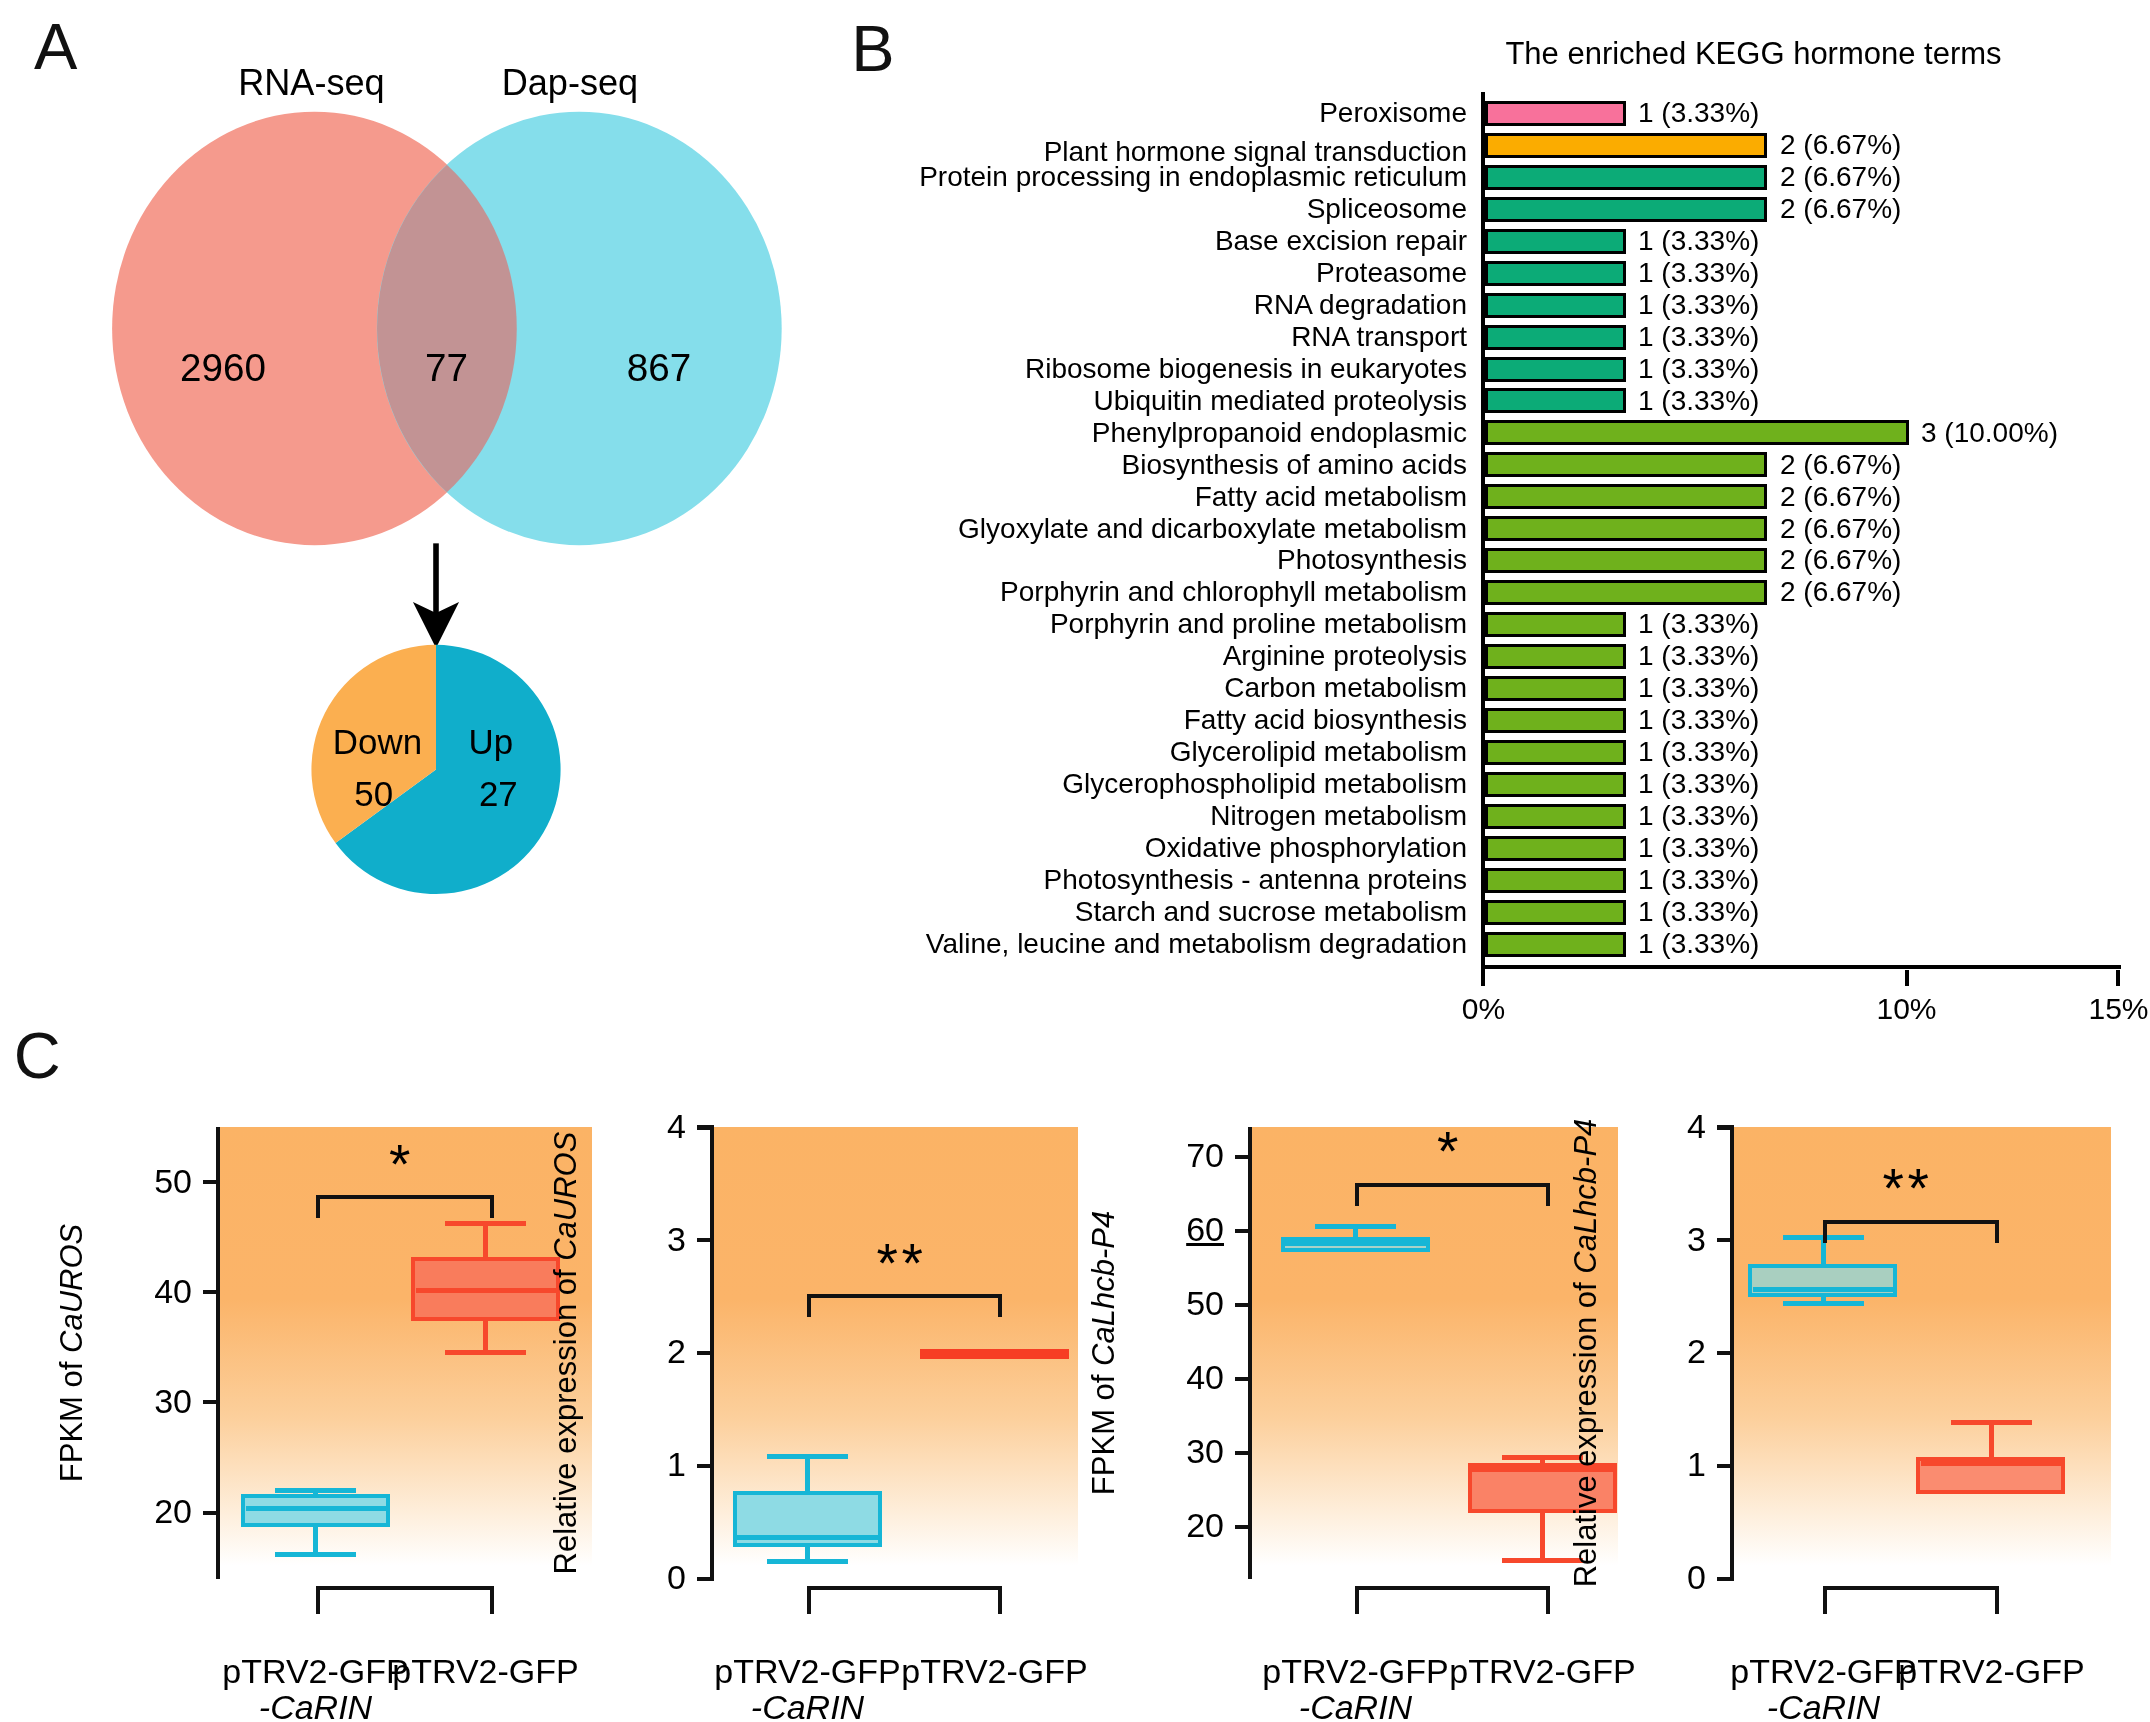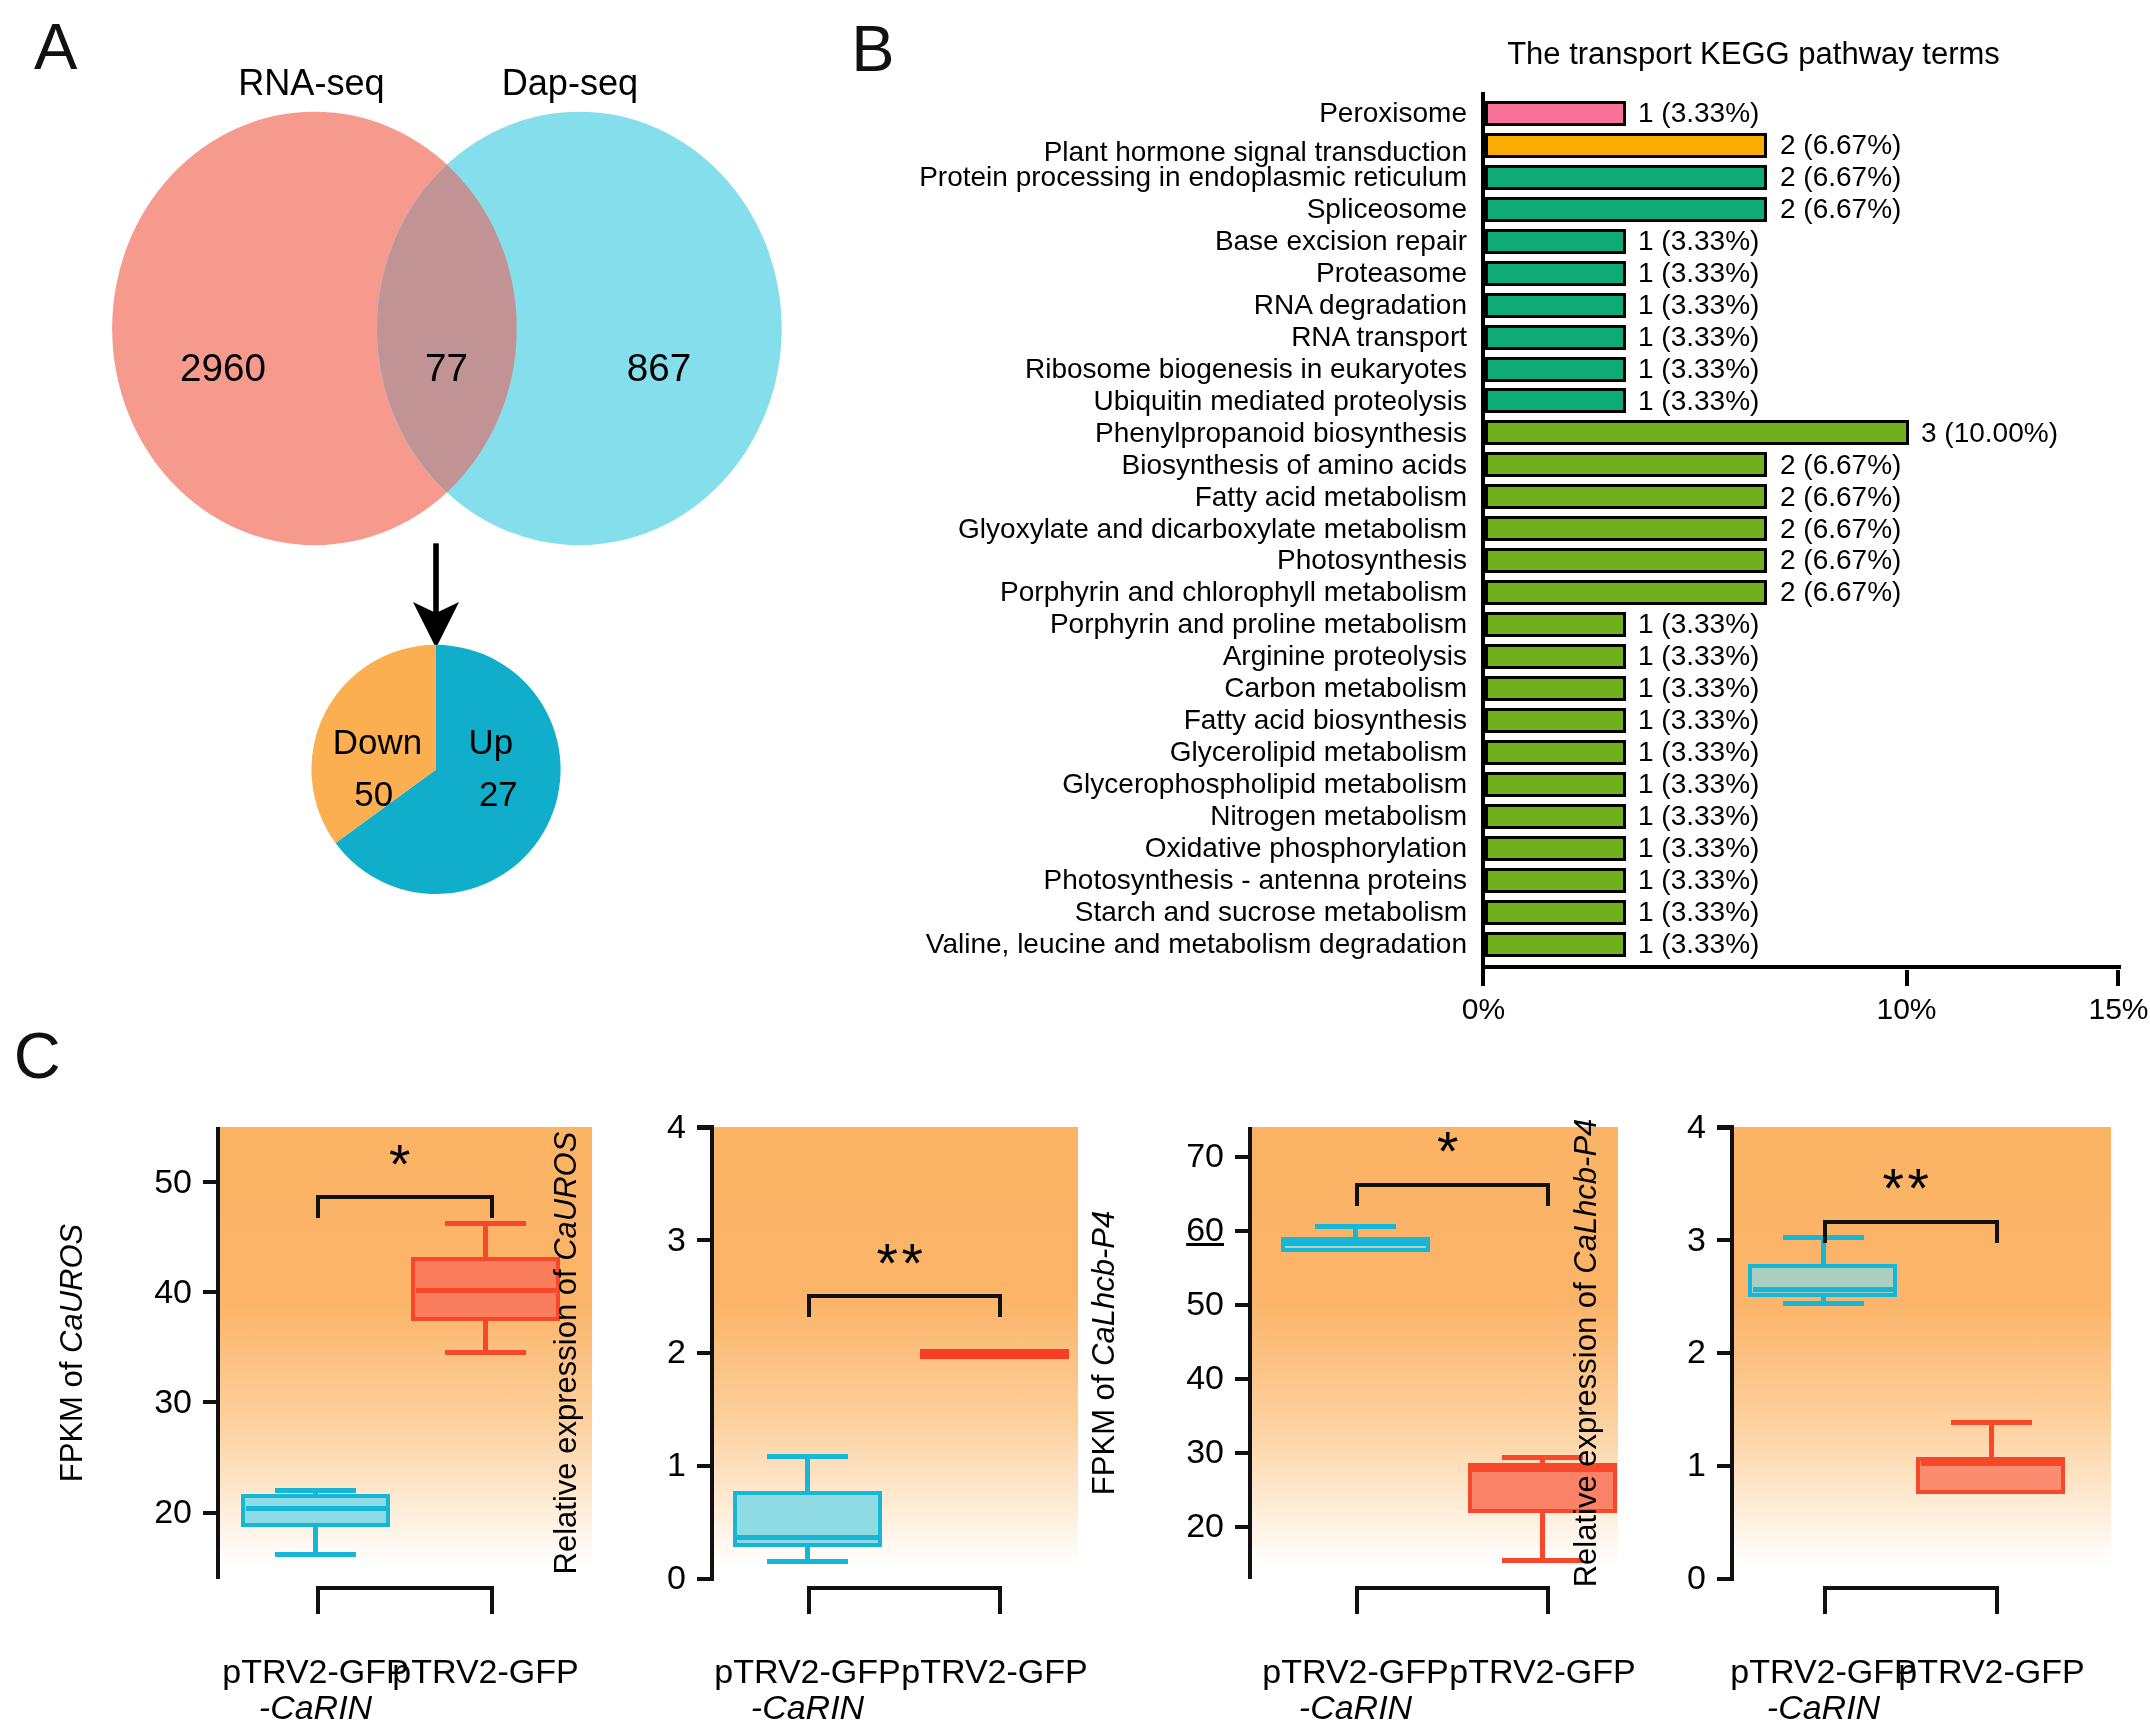--- a/index.html
+++ b/index.html
@@ -57,21 +57,21 @@
       <path d="M 700 1235 L 538.7 1353.2 A 200 200 0 0 1 700.0 1035.0 Z" fill="#fbaf50"></path>
     </g>
   <text x="606" y="1210" text-anchor="middle" font-size="56">Down</text>
   <text x="600" y="1294" text-anchor="middle" font-size="56">50</text>
   <text x="788" y="1210" text-anchor="middle" font-size="56">Up</text>
   <text x="800" y="1294" text-anchor="middle" font-size="56">27</text>
 </svg>
 
 <div id="panel-b">
   <div class="panel-letter" style="left:-8.7px;top:16px;">B</div>
-  <div id="pb-title">The transport KEGG pathway terms</div>
+  <div id="pb-title">The enriched KEGG hormone terms</div>
   <div id="pb-rows">
       <div class="pb-row-label" style="top: 97px;">Peroxisome</div>
       <div class="pb-bar" style="left: 625px; top: 101px; width: 141px; height: 25px; background: rgb(248, 113, 155);"></div>
       <div class="pb-val" style="left: 778px; top: 97px;">1 (3.33%)</div>
       <div class="pb-row-label" style="top: 136px;">Plant hormone signal transduction</div>
       <div class="pb-bar" style="left: 625px; top: 133px; width: 282px; height: 25px; background: rgb(251, 172, 0);"></div>
       <div class="pb-val" style="left: 920px; top: 129px;">2 (6.67%)</div>
       <div class="pb-row-label" style="top: 161px;">Protein processing in endoplasmic reticulum</div>
       <div class="pb-bar" style="left: 625px; top: 165px; width: 282px; height: 25px; background: rgb(12, 171, 119);"></div>
       <div class="pb-val" style="left: 920px; top: 161px;">2 (6.67%)</div>
@@ -89,21 +89,21 @@
       <div class="pb-val" style="left: 778px; top: 289px;">1 (3.33%)</div>
       <div class="pb-row-label" style="top: 321px;">RNA transport</div>
       <div class="pb-bar" style="left: 625px; top: 325px; width: 141px; height: 25px; background: rgb(12, 171, 119);"></div>
       <div class="pb-val" style="left: 778px; top: 321px;">1 (3.33%)</div>
       <div class="pb-row-label" style="top: 353px;">Ribosome biogenesis in eukaryotes</div>
       <div class="pb-bar" style="left: 625px; top: 357px; width: 141px; height: 25px; background: rgb(12, 171, 119);"></div>
       <div class="pb-val" style="left: 778px; top: 353px;">1 (3.33%)</div>
       <div class="pb-row-label" style="top: 385px;">Ubiquitin mediated proteolysis</div>
       <div class="pb-bar" style="left: 625px; top: 388px; width: 141px; height: 25px; background: rgb(12, 171, 119);"></div>
       <div class="pb-val" style="left: 778px; top: 385px;">1 (3.33%)</div>
-      <div class="pb-row-label" style="top: 417px;">Phenylpropanoid biosynthesis</div>
+      <div class="pb-row-label" style="top: 417px;">Phenylpropanoid endoplasmic</div>
       <div class="pb-bar" style="left: 625px; top: 420px; width: 424px; height: 25px; background: rgb(111, 177, 28);"></div>
       <div class="pb-val" style="left: 1061px; top: 417px;">3 (10.00%)</div>
       <div class="pb-row-label" style="top: 449px;">Biosynthesis of amino acids</div>
       <div class="pb-bar" style="left: 625px; top: 452px; width: 282px; height: 25px; background: rgb(111, 177, 28);"></div>
       <div class="pb-val" style="left: 920px; top: 449px;">2 (6.67%)</div>
       <div class="pb-row-label" style="top: 481px;">Fatty acid metabolism</div>
       <div class="pb-bar" style="left: 625px; top: 484px; width: 282px; height: 25px; background: rgb(111, 177, 28);"></div>
       <div class="pb-val" style="left: 920px; top: 481px;">2 (6.67%)</div>
       <div class="pb-row-label" style="top: 513px;">Glyoxylate and dicarboxylate metabolism</div>
       <div class="pb-bar" style="left: 625px; top: 516px; width: 282px; height: 25px; background: rgb(111, 177, 28);"></div>

